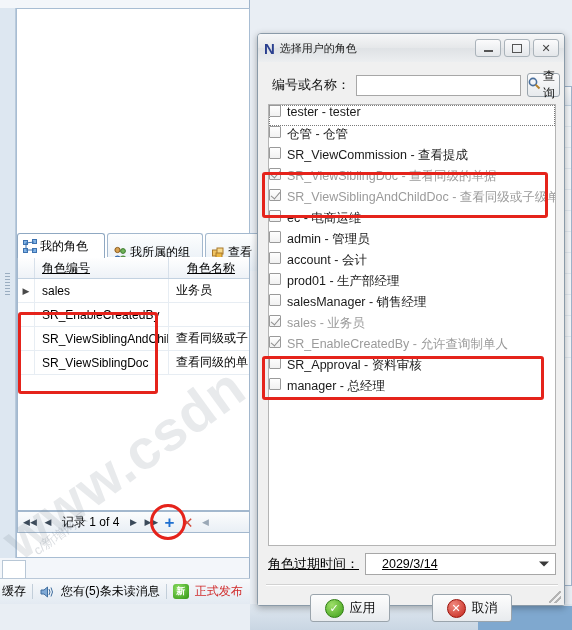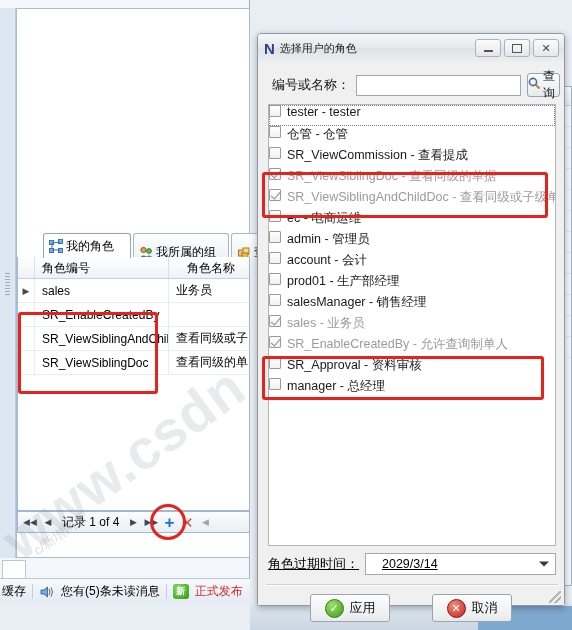--- a/index.html
+++ b/index.html
@@ -56,21 +56,20 @@
     background: repeating-linear-gradient(to bottom,#9aadc0 0 1px, transparent 1px 3px);
   }
 
   
   .tabstrip {
     position: absolute;
     left: 17px;
     top: 233px;
     width: 233px;
     height: 24px;
-    margin-left: 26px;
   }
   .tab {
     position: absolute;
     top: 0;
     height: 38px;
     box-sizing: border-box;
     border: 1px solid #a3b8ce;
     border-bottom: none;
     border-radius: 3px 3px 0 0;
     background: linear-gradient(to bottom,#fdfefe 0%,#e4ecf4 100%);
@@ -101,20 +100,21 @@
     border-top: none;
     box-sizing: border-box;
     overflow: hidden;
   }
   .grid-head {
     display: flex;
     height: 21px;
     background: linear-gradient(to bottom,#ffffff,#eef2f7);
     border-bottom: 1px solid #c3d2e1;
     font-size: 12px;
+    text-decoration: underline;
   }
   .gh-ind { width: 16px; flex: 0 0 16px; border-right: 1px solid #d7e0ea; }
   .gh-c1 { flex: 0 0 134px; border-right: 1px solid #d7e0ea; padding: 3px 0 0 7px; box-sizing: border-box;}
   .gh-c2 { flex: 1; padding: 3px 0 0 7px; box-sizing: border-box; margin-left: 11px; }
   .grow {
     display: flex;
     height: 23px;
     border-bottom: 1px solid #e7edf3;
     font-size: 12px;
     align-items: center;

